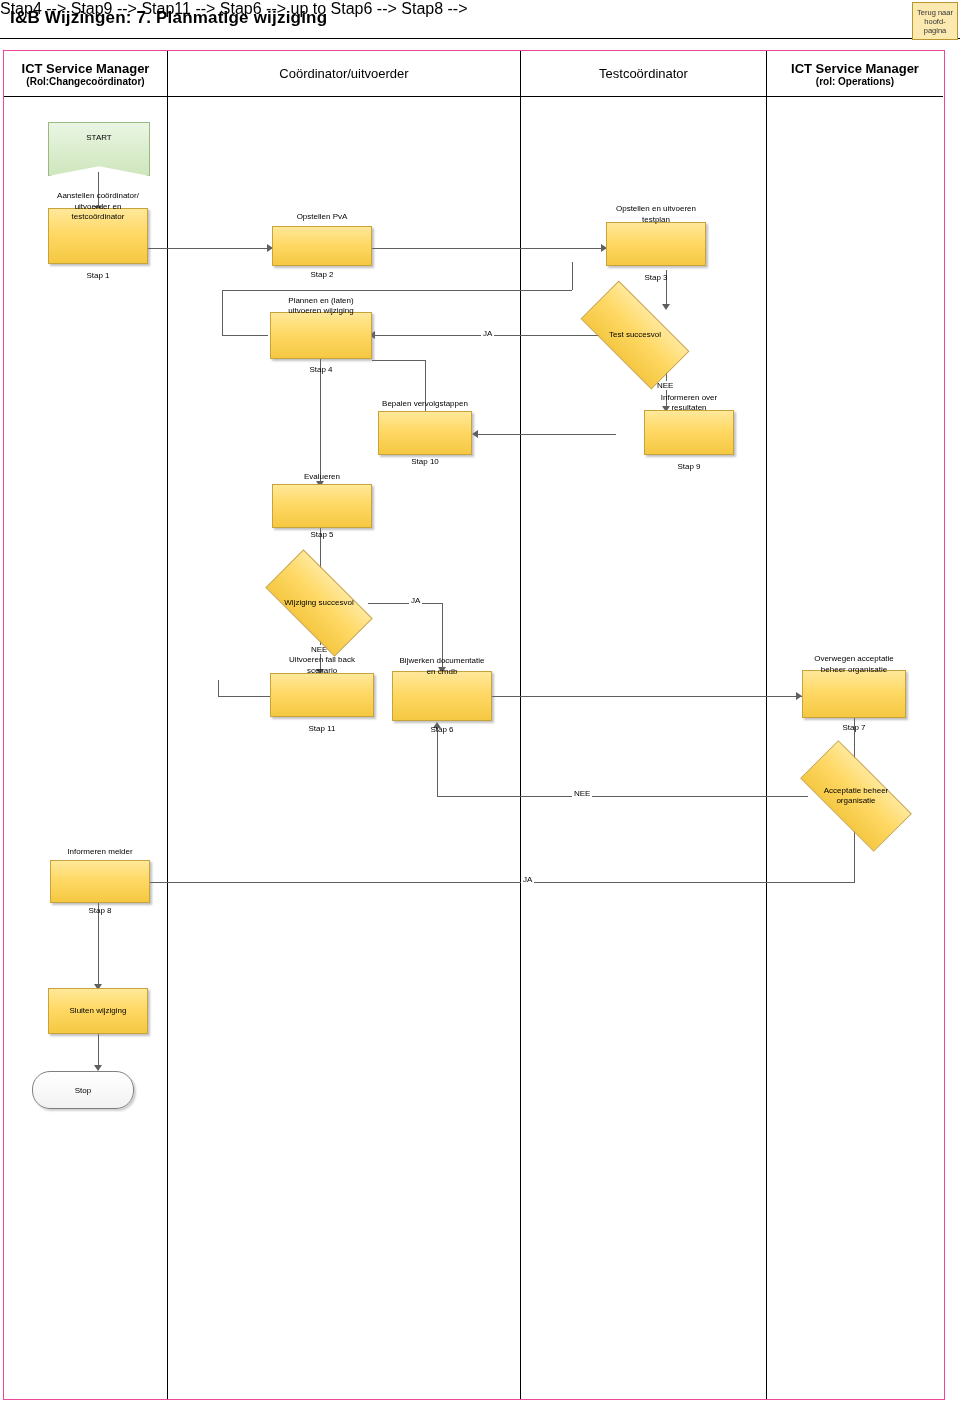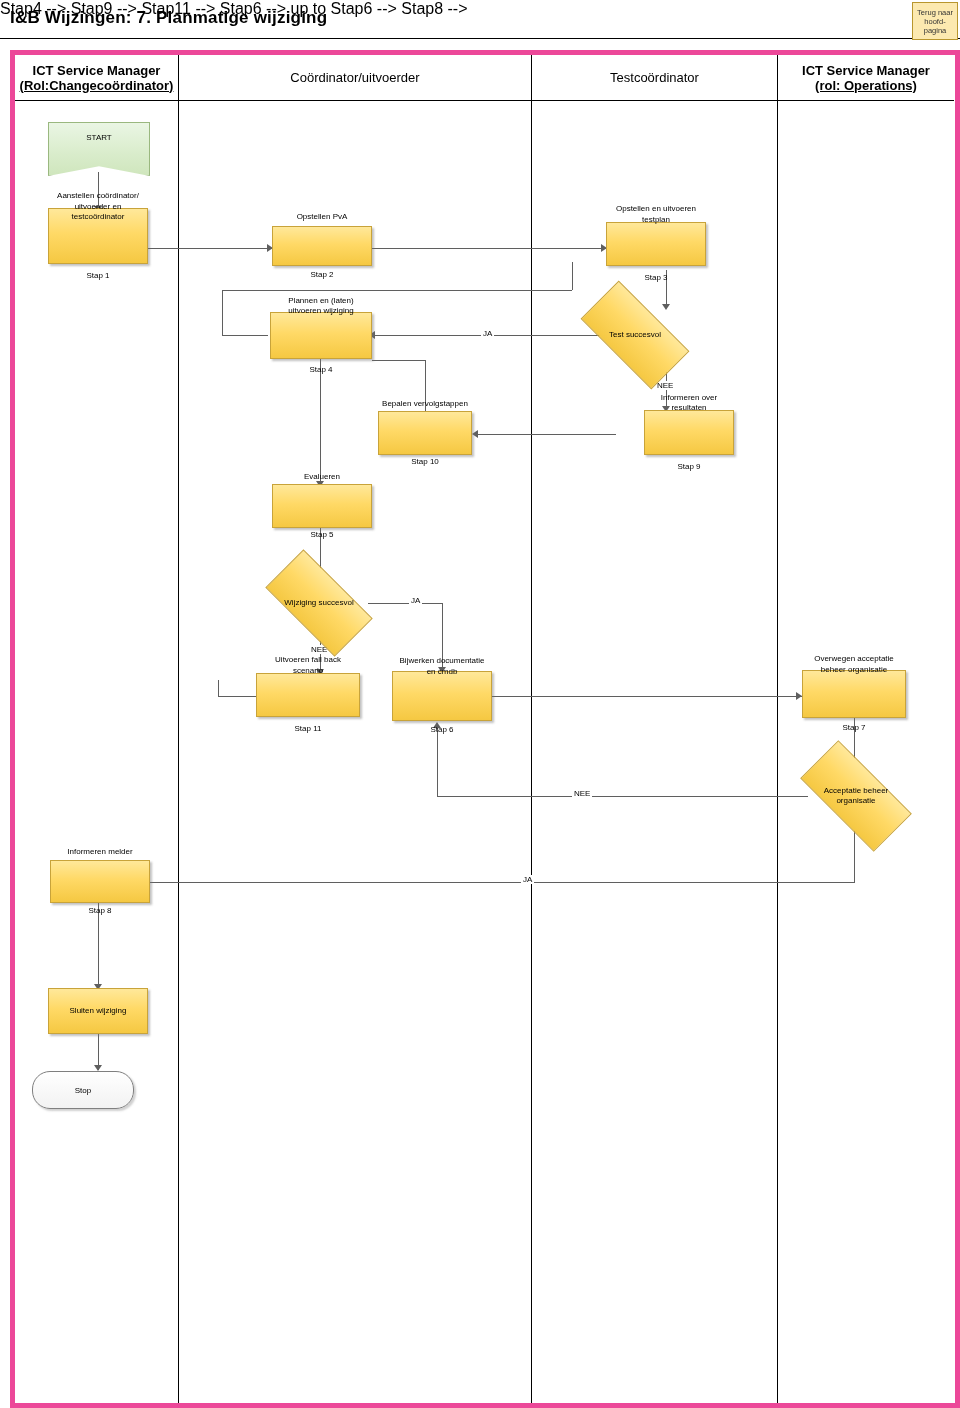--- a/index.html
+++ b/index.html
@@ -12,24 +12,24 @@
   .title-rule{position:absolute;left:0;top:38px;width:960px;height:1px;background:#000;}
 
   .back-home{
     position:absolute;left:912px;top:2px;width:44px;height:36px;
     background:#fce9b0;border:1px solid #b8962e;
     display:flex;align-items:center;justify-content:center;text-align:center;
     font-size:7.5px;line-height:9px;color:#333;
   }
 
   
-  .lane-grid{position:absolute;left:10px;top:50px;width:940px;height:1348px;border:5px solid #ec4899;}
+  .lane-grid{position:absolute;left:3px;top:50px;width:940px;height:1348px;border:1px solid #ec4899;}
   .lane-head{position:absolute;top:0;height:45px;border-bottom:1px solid #000;display:flex;flex-direction:column;align-items:center;justify-content:center;}
   .lane-head .l1{font-size:13px;font-weight:bold;}
-  .lane-head .l2{font-size:13px;font-weight:bold;text-decoration:underline;}
+  .lane-head .l2{font-size:10px;font-weight:bold;}
   .lane-head.plain .l1{font-weight:normal;font-size:13px;}
   .lane-div{position:absolute;top:0;bottom:0;width:1px;background:#000;}
 
   
   .node{position:absolute;box-sizing:border-box;display:flex;flex-direction:column;align-items:center;justify-content:center;text-align:center;font-size:8px;line-height:10.5px;gap:48px;}
   .proc{
     border:1px solid #c8a33a;
     background:linear-gradient(to bottom,#ffe89a 0%,#ffd966 45%,#f5c842 100%);
     box-shadow:2px 2px 2px rgba(120,120,120,.45);
   }
@@ -224,21 +224,21 @@
 <div class="node proc" style="left:272px;top:484px;width:100px;height:44px;">
   <div class="lbl">Evalueren</div>
   <div class="step">Stap 5</div>
 </div>
 
 <div class="dec" style="left:270px;top:576px;width:98px;height:54px;">
   <div class="diam"></div>
   <div class="dtxt">Wijziging succesvol</div>
 </div>
 
-<div class="node proc" style="left:256px;top:673px;width:104px;height:44px;">
+<div class="node proc" style="left:270px;top:673px;width:104px;height:44px;">
   <div class="lbl">Uitvoeren fall back scenario</div>
   <div class="step">Stap 11</div>
 </div>
 
 <div class="node proc" style="left:392px;top:671px;width:100px;height:50px;">
   <div class="lbl">Bijwerken documentatie en cmdb</div>
   <div class="step">Stap 6</div>
 </div>
 
 <div class="node proc" style="left:802px;top:670px;width:104px;height:48px;">

